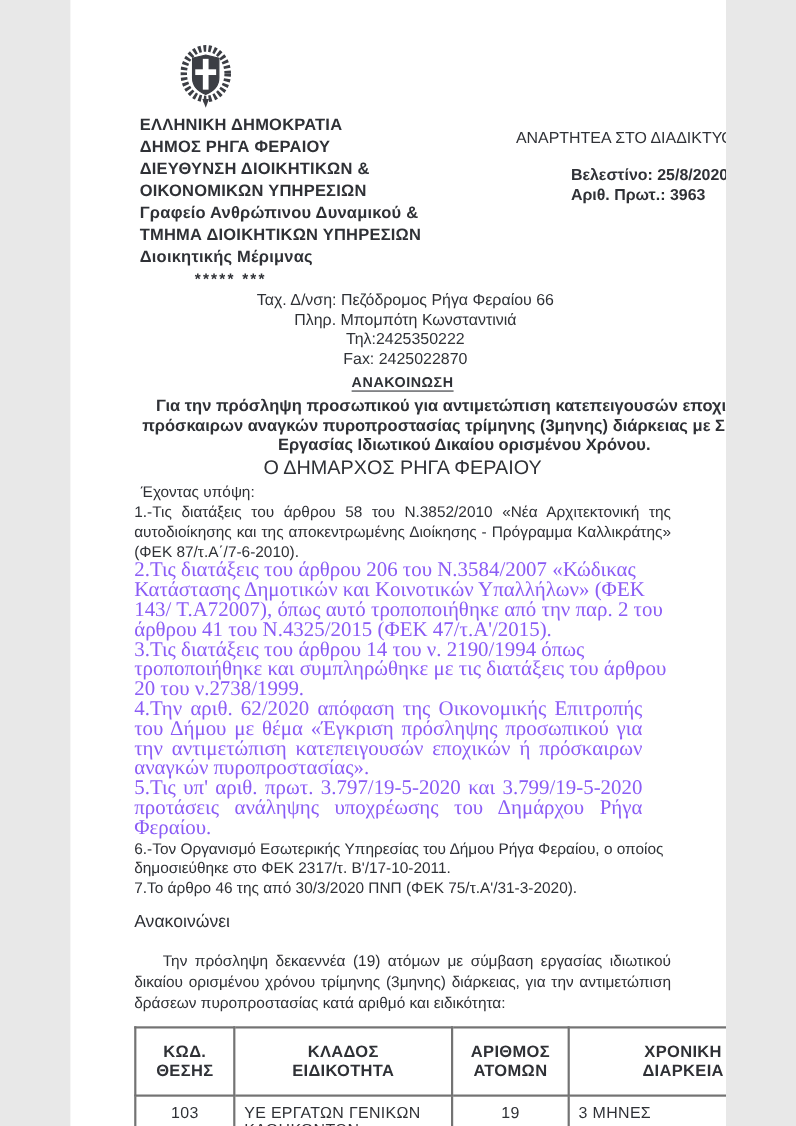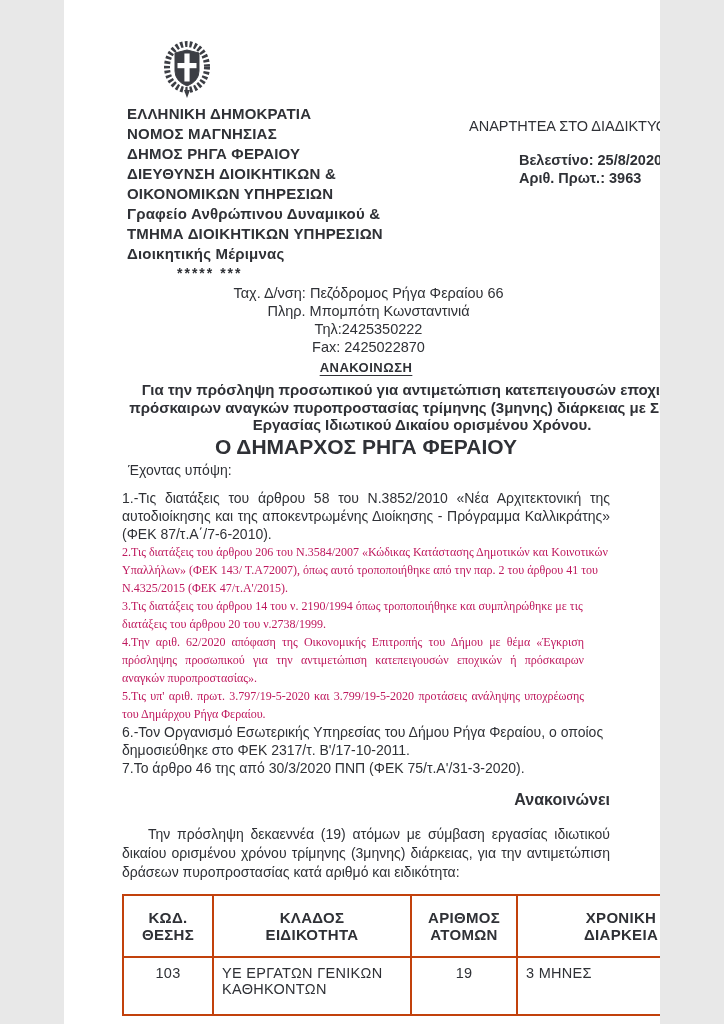--- a/index.html
+++ b/index.html
@@ -36,40 +36,40 @@
   
   .doc-title {
     text-align:center; font-weight:bold; font-size:13px;
     text-decoration:underline; text-underline-offset:3px;
     margin-top:4px; letter-spacing:0.5px;
   }
   .doc-subtitle {
     text-align:center; font-weight:bold; font-size:15px; line-height:17.5px;
     width:600px; margin:6px auto 0 auto;
   }
-  .mayor-line { text-align:center; font-weight:bold; font-size:21px; margin-top:1px; }
-  .preamble { font-size:14px; margin:3px 0 11px 6px; }
+  .mayor-line { text-align:center; font-weight:normal; font-size:18px; margin-top:1px; }
+  .preamble { font-size:14px; margin:3px 0 1px 6px; }
   
   .li { margin:0; font-size:14px; line-height:18px; }
   .li.sans  { font-family:"Liberation Sans", sans-serif; }
-  .li.serif { font-family:"Liberation Serif", serif; font-size:12px; color:#be185d; }
+  .li.serif { font-family:"Liberation Serif", serif; font-size:19px; color:#8b5cf6; }
   .li.just  { text-align:justify; }
   .li.narrow { width:462px; }
   
-  .announce-heading { text-align:right; font-weight:bold; font-size:16px; margin:14px 0 0 0; }
+  .announce-heading { text-align:left; font-weight:normal; font-size:16px; margin:14px 0 0 0; }
   .body-par {
     margin:16px 0 0 0; font-size:14px; line-height:19px;
     text-align:justify; text-indent:26px;
   }
   
   table.positions {
     margin-top:12px; border-collapse:collapse; width:602px;
     table-layout:fixed;
   }
-  table.positions th, table.positions td { border:2px solid #c2410c; }
+  table.positions th, table.positions td { border:2px solid #737373; }
   table.positions th {
     font-size:15px; font-weight:bold; text-align:center;
     white-space:pre-line; padding:8px 2px; height:44px; vertical-align:middle;
     letter-spacing:0.3px;
   }
   table.positions td {
     font-size:14.5px; vertical-align:top; padding:7px 8px; height:42px;
     letter-spacing:0.3px;
   }
   td.c { text-align:center; }
@@ -86,21 +86,20 @@
       <div class="emblem-wrap">
         <svg width="46" height="62" viewBox="0 0 46 62" aria-hidden="true">
           <ellipse cx="23" cy="27" rx="20" ry="23" fill="none" stroke="#3c3e44" stroke-width="6" stroke-dasharray="2.6 2.1"></ellipse>
           <path d="M23 10 L35 13 V31 Q35 41 23 46 Q11 41 11 31 V13 Z" fill="#3c3e44" stroke="#3c3e44" stroke-width="1"></path>
           <rect x="20.4" y="13.5" width="5.2" height="28" fill="#ffffff"></rect>
           <rect x="13.5" y="23" width="19" height="5.2" fill="#ffffff"></rect>
           <path d="M20 50 L26 50 L23 58 Z" fill="#3c3e44"></path>
         </svg>
       </div>
       <div class="agency-line">ΕΛΛΗΝΙΚΗ ΔΗΜΟΚΡΑΤΙΑ</div>
-      <div class="agency-line">ΝΟΜΟΣ ΜΑΓΝΗΣΙΑΣ</div>
       <div class="agency-line">ΔΗΜΟΣ ΡΗΓΑ ΦΕΡΑΙΟΥ</div>
       <div class="agency-line">ΔΙΕΥΘΥΝΣΗ ΔΙΟΙΚΗΤΙΚΩΝ &amp;</div>
       <div class="agency-line">ΟΙΚΟΝΟΜΙΚΩΝ ΥΠΗΡΕΣΙΩΝ</div>
       <div class="agency-line office">Γραφείο Ανθρώπινου Δυναμικού &amp;</div>
       <div class="agency-line">ΤΜΗΜΑ ΔΙΟΙΚΗΤΙΚΩΝ ΥΠΗΡΕΣΙΩΝ</div>
       <div class="agency-line office">Διοικητικής Μέριμνας</div>
       <div class="stars">***** ***</div>
     </div>
 
     <div class="hdr-right">

